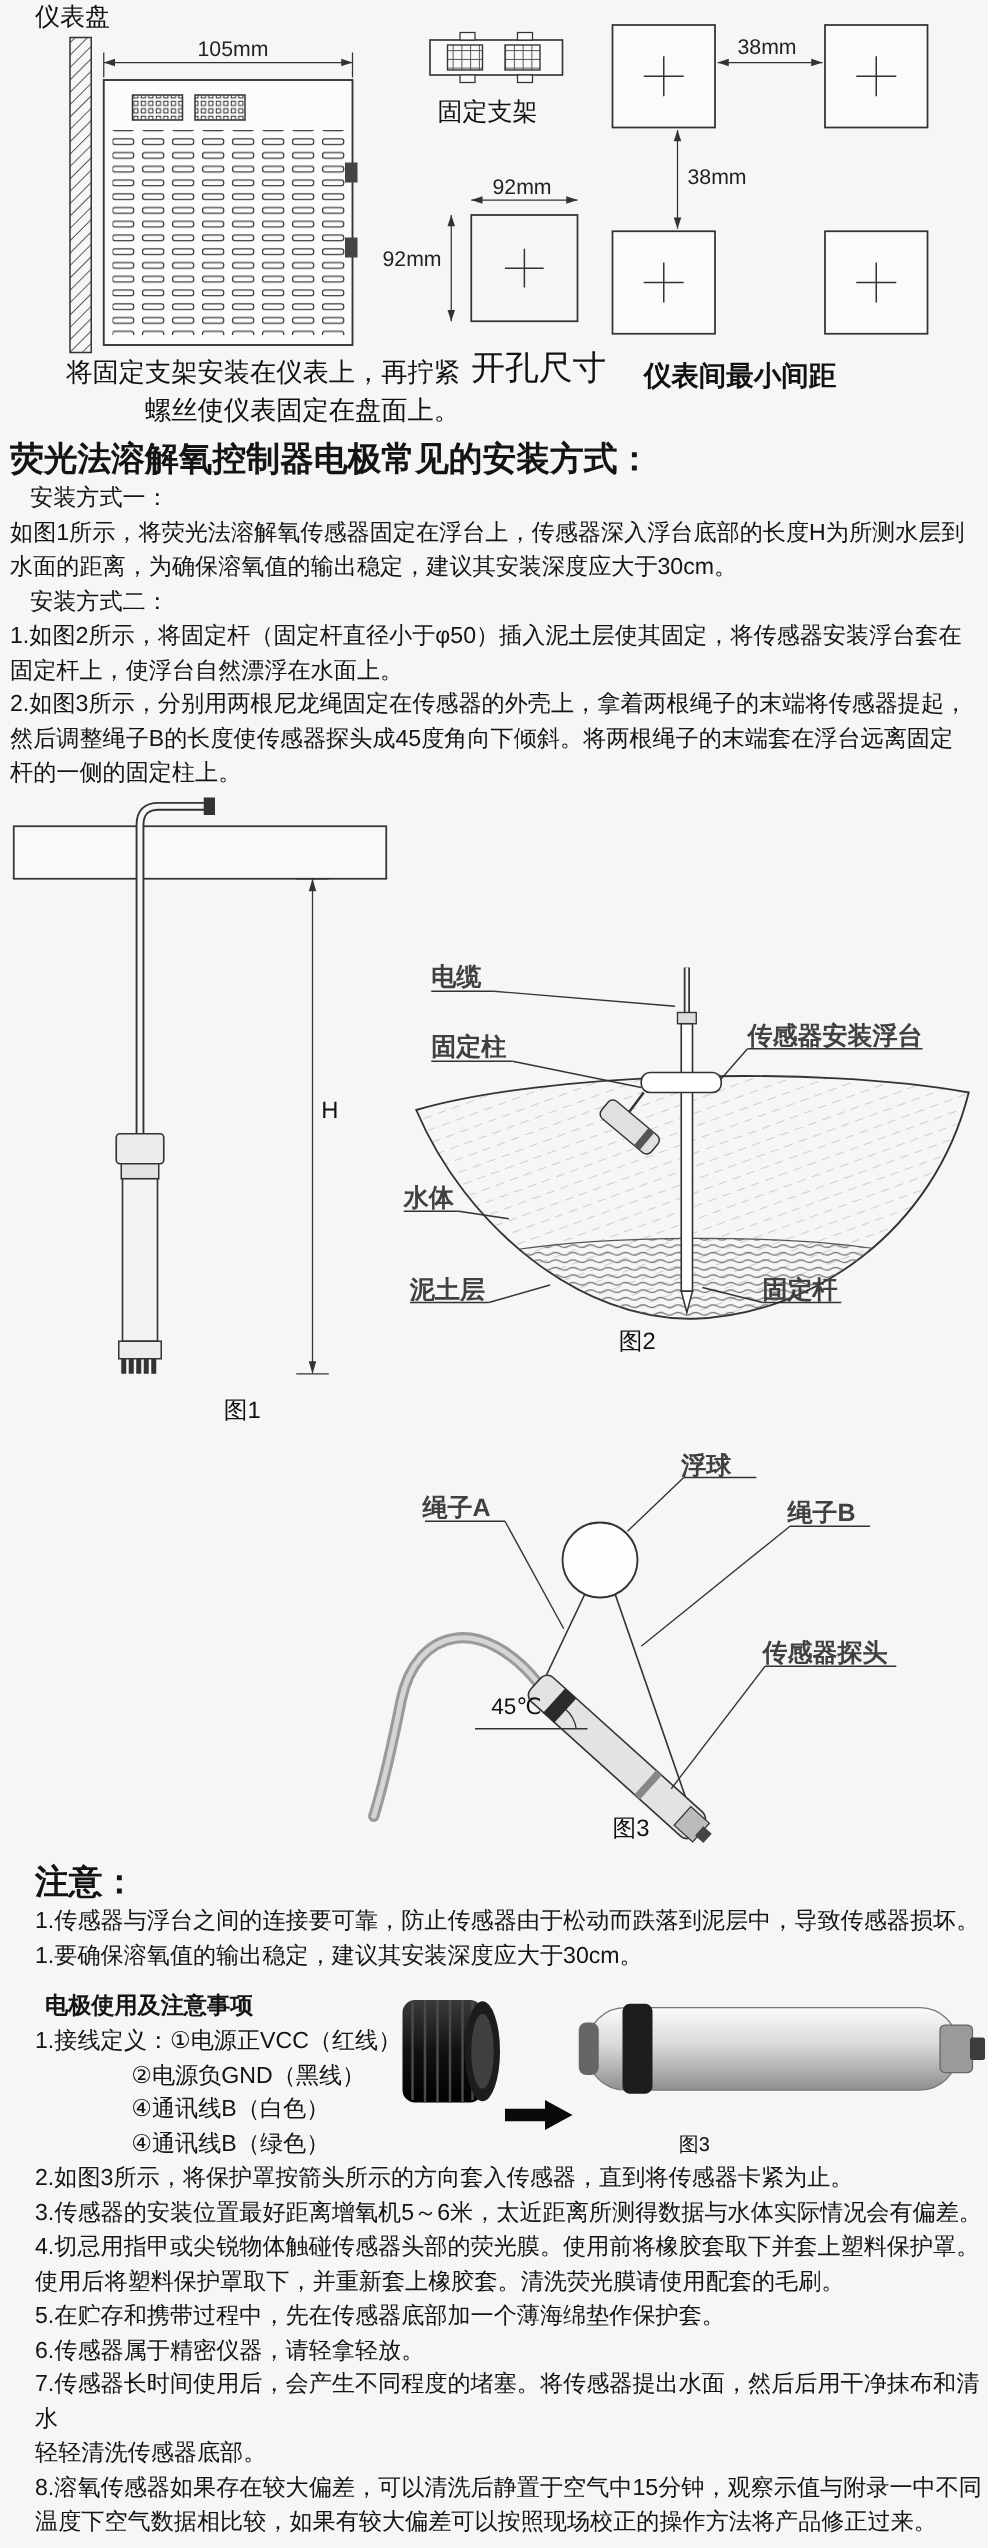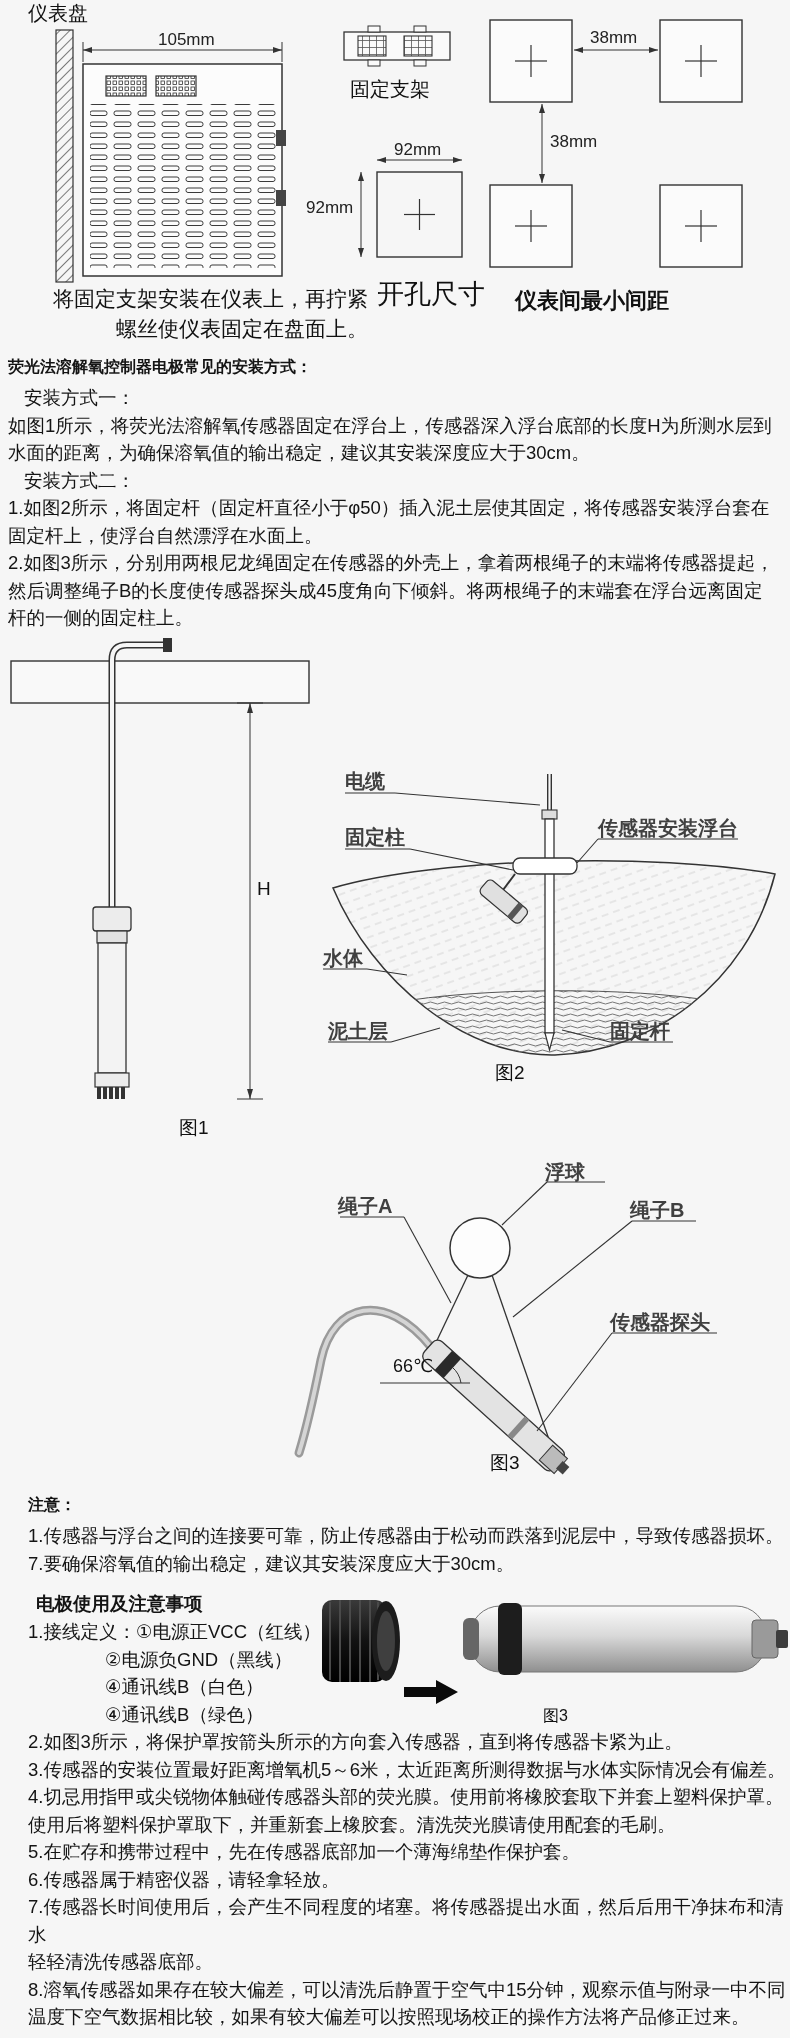--- a/index.html
+++ b/index.html
@@ -7,21 +7,21 @@
         font-family:"Liberation Sans","DejaVu Sans",sans-serif;color:#141414;}
   .abs{position:absolute;}
   .lbl{position:absolute;white-space:nowrap;color:#111;text-align:right;}
   .dim{font-size:17px;color:#222;}
   .figlbl{font-weight:bold;font-size:20px;color:#404040;}
   .figcap{font-size:19px;color:#111;}
   .smallcap{font-size:27px;color:#111;}
   .spacing-cap{font-size:22px;font-weight:600;color:#111;}
   .pre{white-space:pre-line;}
   .txt p{margin:0;font-size:18.5px;line-height:27.5px;white-space:pre-line;}
-  .txt .h{font-size:16px;font-weight:bold;line-height:30px;margin:0 0 2px 0;white-space:nowrap;}
+  .txt .h{font-size:27px;font-weight:bold;line-height:30px;margin:0 0 2px 0;white-space:nowrap;}
   .txt .sub{margin-left:16px;}
   .indent{padding-left:77px;}
   svg{display:block;}
 </style>
 </head>
 <body>
 
 <div class="page">
 
   <span class="lbl" style="left:28px;top:0;font-size:20px;">仪表盘</span>
@@ -252,28 +252,28 @@
         <line x1="347" y1="66" x2="411" y2="66"></line>
           <line x1="347" y1="66" x2="228" y2="162"></line>
         <line x1="327" y1="178" x2="432" y2="178"></line>
           <line x1="327" y1="178" x2="252" y2="276"></line>
       </g>
     </svg>
     <span class="lbl figlbl" style="left:260px;top:4px;">浮球</span>
     <span class="lbl figlbl" style="left:53px;top:38px;">绳子A</span>
     <span class="lbl figlbl" style="left:345px;top:42px;">绳子B</span>
     <span class="lbl figlbl" style="left:325px;top:154px;">传感器探头</span>
-    <span class="lbl" style="left:108px;top:200px;font-size:18px;">66℃</span>
+    <span class="lbl" style="left:108px;top:200px;font-size:18px;">45℃</span>
     <span class="lbl figcap" style="left:205px;top:295px;">图3</span>
   </div>
 
   <div class="abs txt" style="left:28px;top:1490px;width:758px;">
     <p class="h">注意：</p>
     <p>1.传感器与浮台之间的连接要可靠，防止传感器由于松动而跌落到泥层中，导致传感器损坏。</p>
-    <p>7.要确保溶氧值的输出稳定，建议其安装深度应大于30cm。</p>
+    <p>1.要确保溶氧值的输出稳定，建议其安装深度应大于30cm。</p>
   </div>
 
   <div class="abs txt" style="left:28px;top:1590px;width:758px;">
     <p style="font-weight:600;margin-left:8px;line-height:28px;">电极使用及注意事项</p>
     <p>1.接线定义：①电源正VCC（红线）</p>
     <p class="indent">②电源负GND（黑线）</p>
     <p class="indent">④通讯线B（白色）</p>
     <p class="indent">④通讯线B（绿色）</p>
     <p>2.如图3所示，将保护罩按箭头所示的方向套入传感器，直到将传感器卡紧为止。</p>
     <p>3.传感器的安装位置最好距离增氧机5～6米，太近距离所测得数据与水体实际情况会有偏差。</p>

